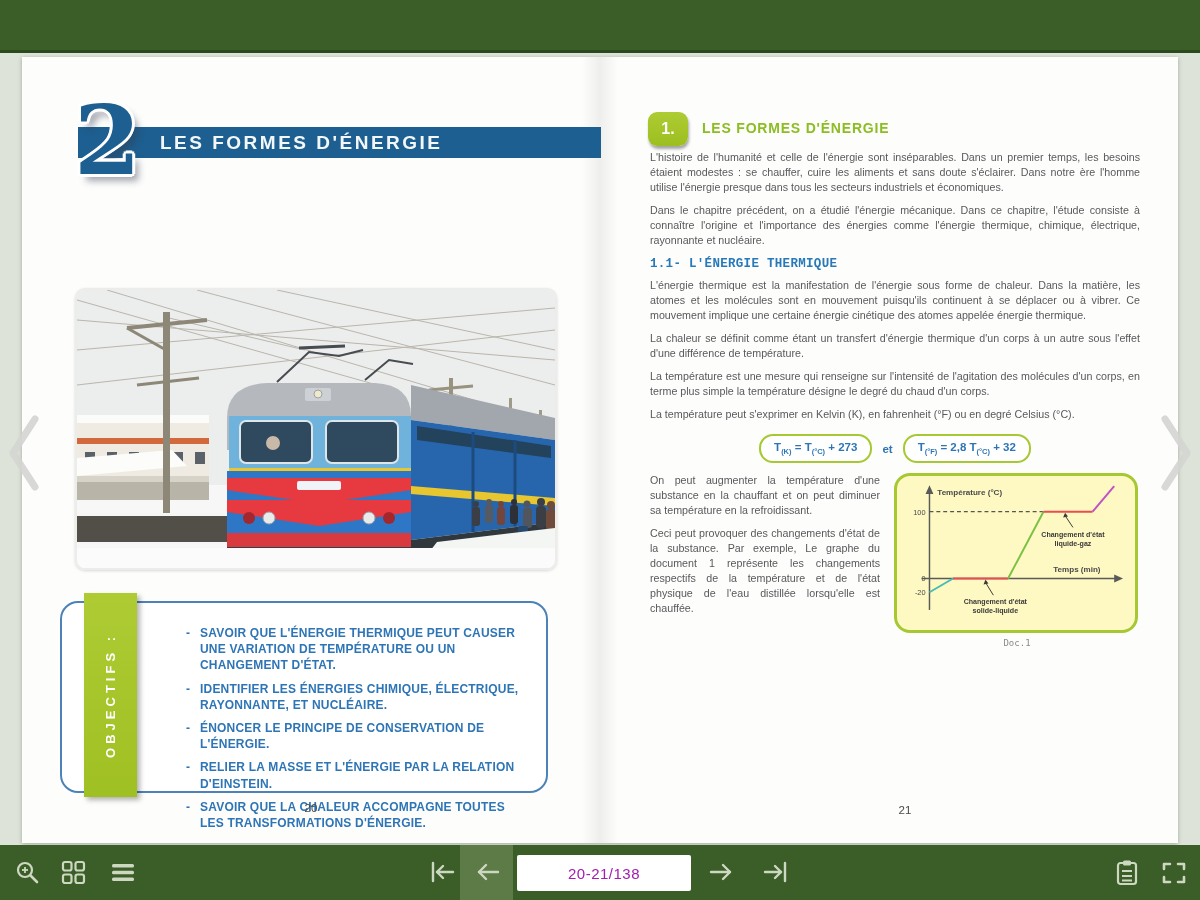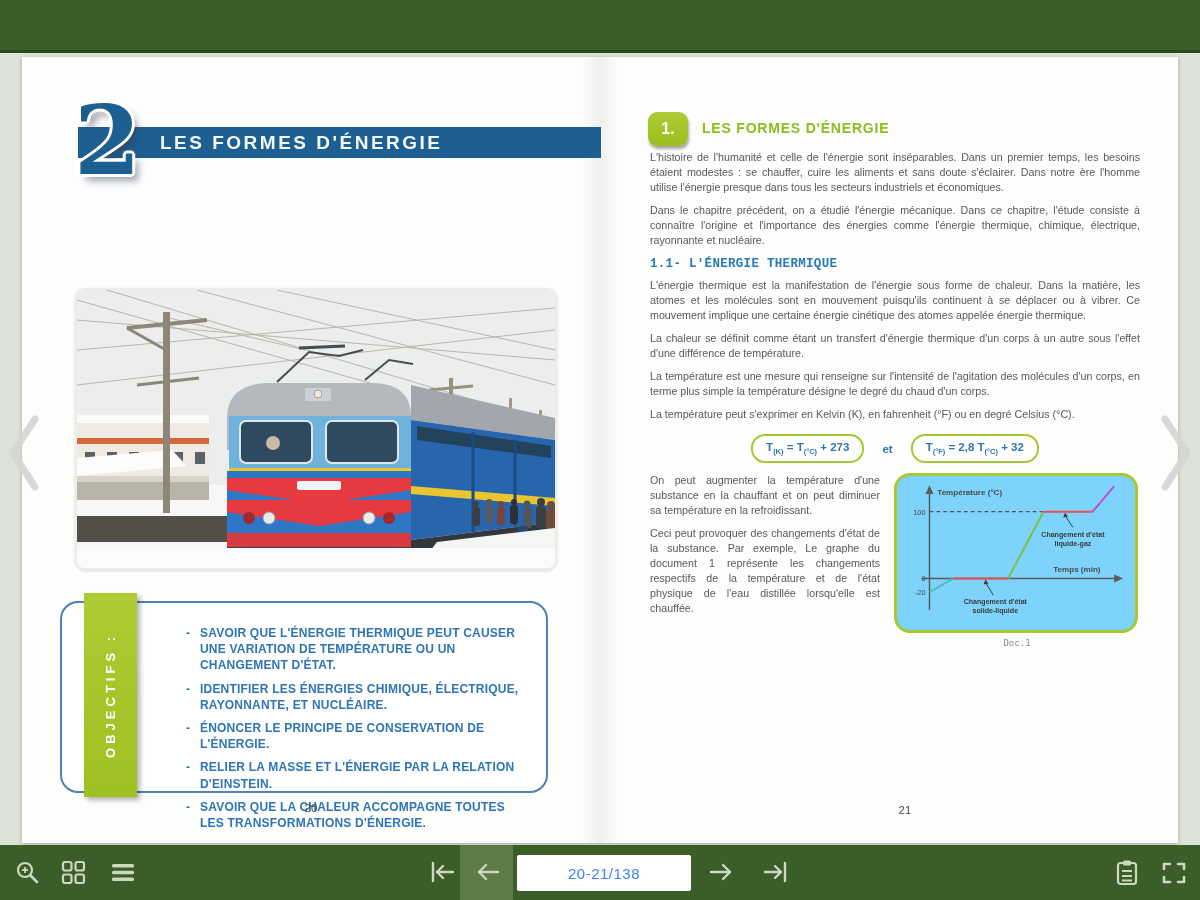--- a/index.html
+++ b/index.html
@@ -7,21 +7,21 @@
        font-family:"Liberation Sans",sans-serif;background:#3b5d27;}
   .abs{position:absolute;}
 
   
   .topbar{left:0;top:0;width:1200px;height:50px;background:#3b5d27;border-bottom:3px solid #2b4a1e;}
   .stage{left:0;top:53px;width:1200px;height:792px;background:#dde3d8;}
   .bottombar{left:0;top:845px;width:1200px;height:55px;background:#3b5d27;}
   .toolbtn{background:transparent;border:none;padding:0;margin:0;cursor:pointer;position:absolute;}
   .prev-hl{left:460px;top:0;width:53px;height:55px;background:#5d7b46;}
   .page-input{left:517px;top:10px;width:170px;height:34px;border:none;border-radius:2px;
-      background:#fff;text-align:center;font:15px "Liberation Sans",sans-serif;color:#3b82f6;letter-spacing:.5px;}
+      background:#fff;text-align:center;font:15px "Liberation Sans",sans-serif;color:#a21caf;letter-spacing:.5px;}
 
   
   .book{left:22px;top:4px;width:1156px;height:786px;background:#fdfdfc;box-shadow:0 1px 4px rgba(0,0,0,.25);}
   .fold{left:560px;top:0;width:36px;height:786px;
         background:linear-gradient(90deg,rgba(0,0,0,0) 0%,rgba(60,70,60,.08) 50%,rgba(0,0,0,0) 100%);}
   .flip{width:46px;height:84px;background:transparent;border:none;cursor:pointer;padding:0;}
   .flip svg{display:block;}
 
   
   .chapter-bar{left:56px;top:70px;width:523px;height:31px;background:#1d5f90;display:flex;align-items:center;}
@@ -47,29 +47,29 @@
   .pagenum{font-size:11.5px;color:#4a4a4c;width:44px;text-align:center;}
 
   
   .sec-badge{left:626px;top:55px;width:40px;height:34px;border-radius:9px;
       background:linear-gradient(180deg,#aecb33,#9cbf1f);box-shadow:1px 3px 3px rgba(0,0,0,.35);
       display:flex;align-items:center;justify-content:center;color:#fff;font-weight:bold;font-size:16px;}
   .sec-title{left:680px;top:63px;color:#8cbd23;font-weight:bold;font-size:14px;letter-spacing:.8px;}
   .rflow{left:628px;top:93px;width:490px;color:#58595b;font-size:10.7px;line-height:1.4;text-align:justify;}
   .rflow p{margin:0 0 8px 0;}
   .subhead{color:#2779b9;font-weight:bold;font-size:12.5px;margin:2px 0 5px 0;letter-spacing:.3px;text-align:left;font-family:Liberation Mono, monospace;}
-  .frow{display:flex;align-items:center;justify-content:center;gap:18px;margin:12px 0 10px 0;}
+  .frow{display:flex;align-items:center;justify-content:center;gap:10px;margin:12px 0 10px 0;}
   .pill{border:2px solid #a6c832;border-radius:14px;padding:3px 13px;color:#2e75b6;font-weight:bold;
       font-size:11.5px;background:#fff;white-space:nowrap;}
   .pill sub{font-size:7.5px;}
   .fconn{color:#2e75b6;font-weight:bold;font-size:11.5px;}
   .twocol{display:flex;gap:14px;margin-top:5px;}
   .colL{width:230px;}
   .colR{width:246px;}
-  .chartbox{border:3px solid #a6c832;border-radius:16px;background:#7dd3fc;padding:3px;width:232px;height:148px;}
+  .chartbox{border:3px solid #a6c832;border-radius:16px;background:#fef9c3;padding:3px;width:232px;height:148px;}
   .doccap{margin-top:4px;text-align:center;font-family:"DejaVu Sans Mono",monospace;font-size:9px;color:#8a8a8a;}
 </style>
 </head>
 <body>
 
 <div class="abs topbar"></div>
 
 <div class="abs stage">
   <div class="abs book">
     <div class="abs fold"></div>

